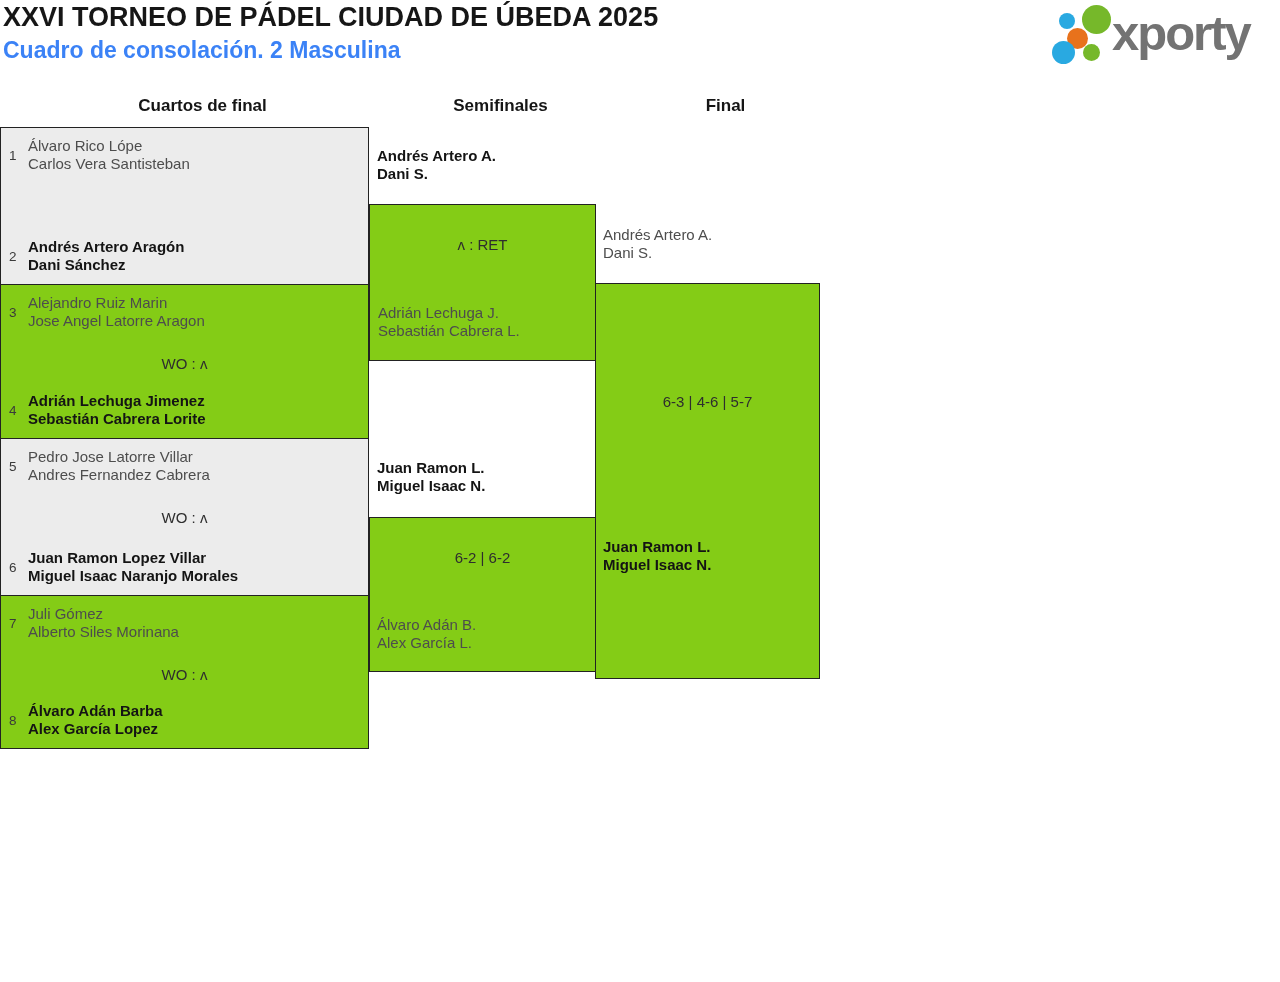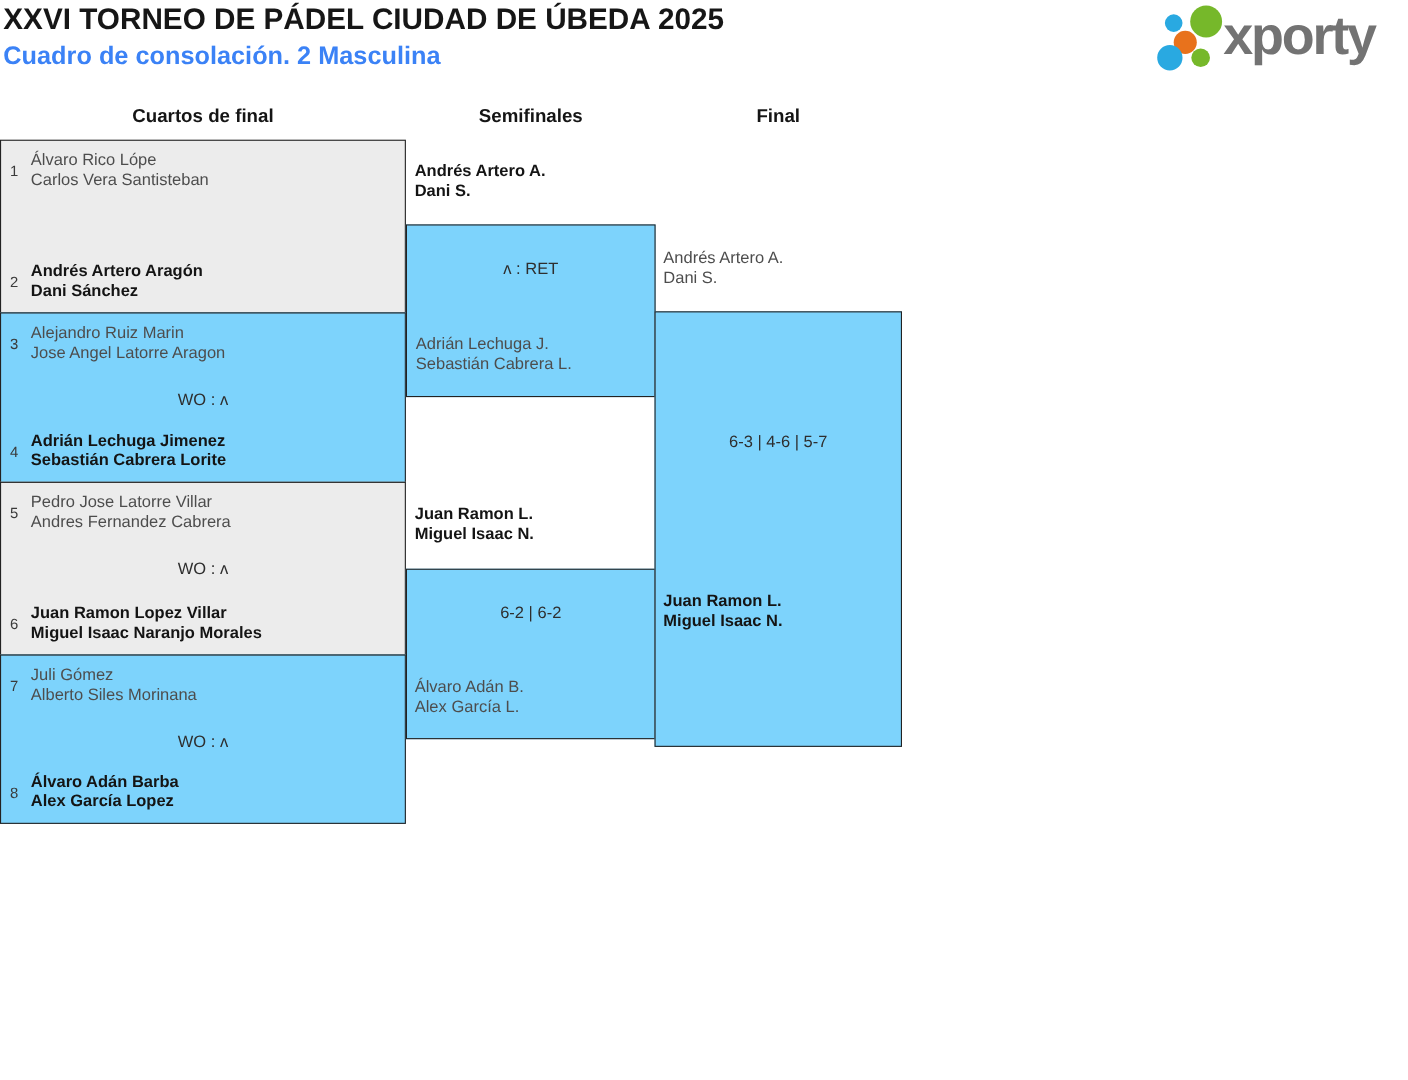--- a/index.html
+++ b/index.html
@@ -14,24 +14,24 @@
   .logo{position:absolute;left:1050px;top:0;width:228px;height:78px;cursor:pointer;}
   .dot{position:absolute;border-radius:50%;}
   .d-blue-sm{left:9px;top:13px;width:16px;height:16px;background:#29a9e1;}
   .d-green-lg{left:32px;top:5px;width:29px;height:29px;background:#76b82a;}
   .d-orange{left:17px;top:28px;width:21px;height:21px;background:#e8721c;}
   .d-blue-lg{left:2px;top:41px;width:23px;height:23px;background:#29a9e1;}
   .d-green-sm{left:33px;top:44px;width:17px;height:17px;background:#76b82a;}
   .logo-text{position:absolute;left:62px;top:1px;font-size:49px;font-weight:700;color:#737373;letter-spacing:-2px;line-height:64px;}
 
   
-  .col-header{position:absolute;top:96px;text-align:center;font-size:17px;font-weight:600;color:#151515;}
+  .col-header{position:absolute;top:96px;text-align:center;font-size:17px;font-weight:600;color:#151515;padding-left:18px;}
 
   
-  .box{position:absolute;border:1px solid #222222;box-sizing:border-box;background:#7dd3fc;}
+  .box{position:absolute;border:1px solid #222222;box-sizing:border-box;background:#84cc16;}
   .box.shaded{background:#ececec;}
 
   .team{position:absolute;left:8px;right:8px;display:flex;align-items:center;}
   .team-top{top:9px;}
   .team-bottom{bottom:10px;}
   .seed{flex:0 0 19px;width:19px;font-size:13.5px;color:#3a3a3a;}
   .names{font-size:15px;line-height:18px;color:#4d4d4d;font-weight:400;}
   .names.winner{color:#141414;font-weight:700;}
   .nm{white-space:nowrap;}
 

